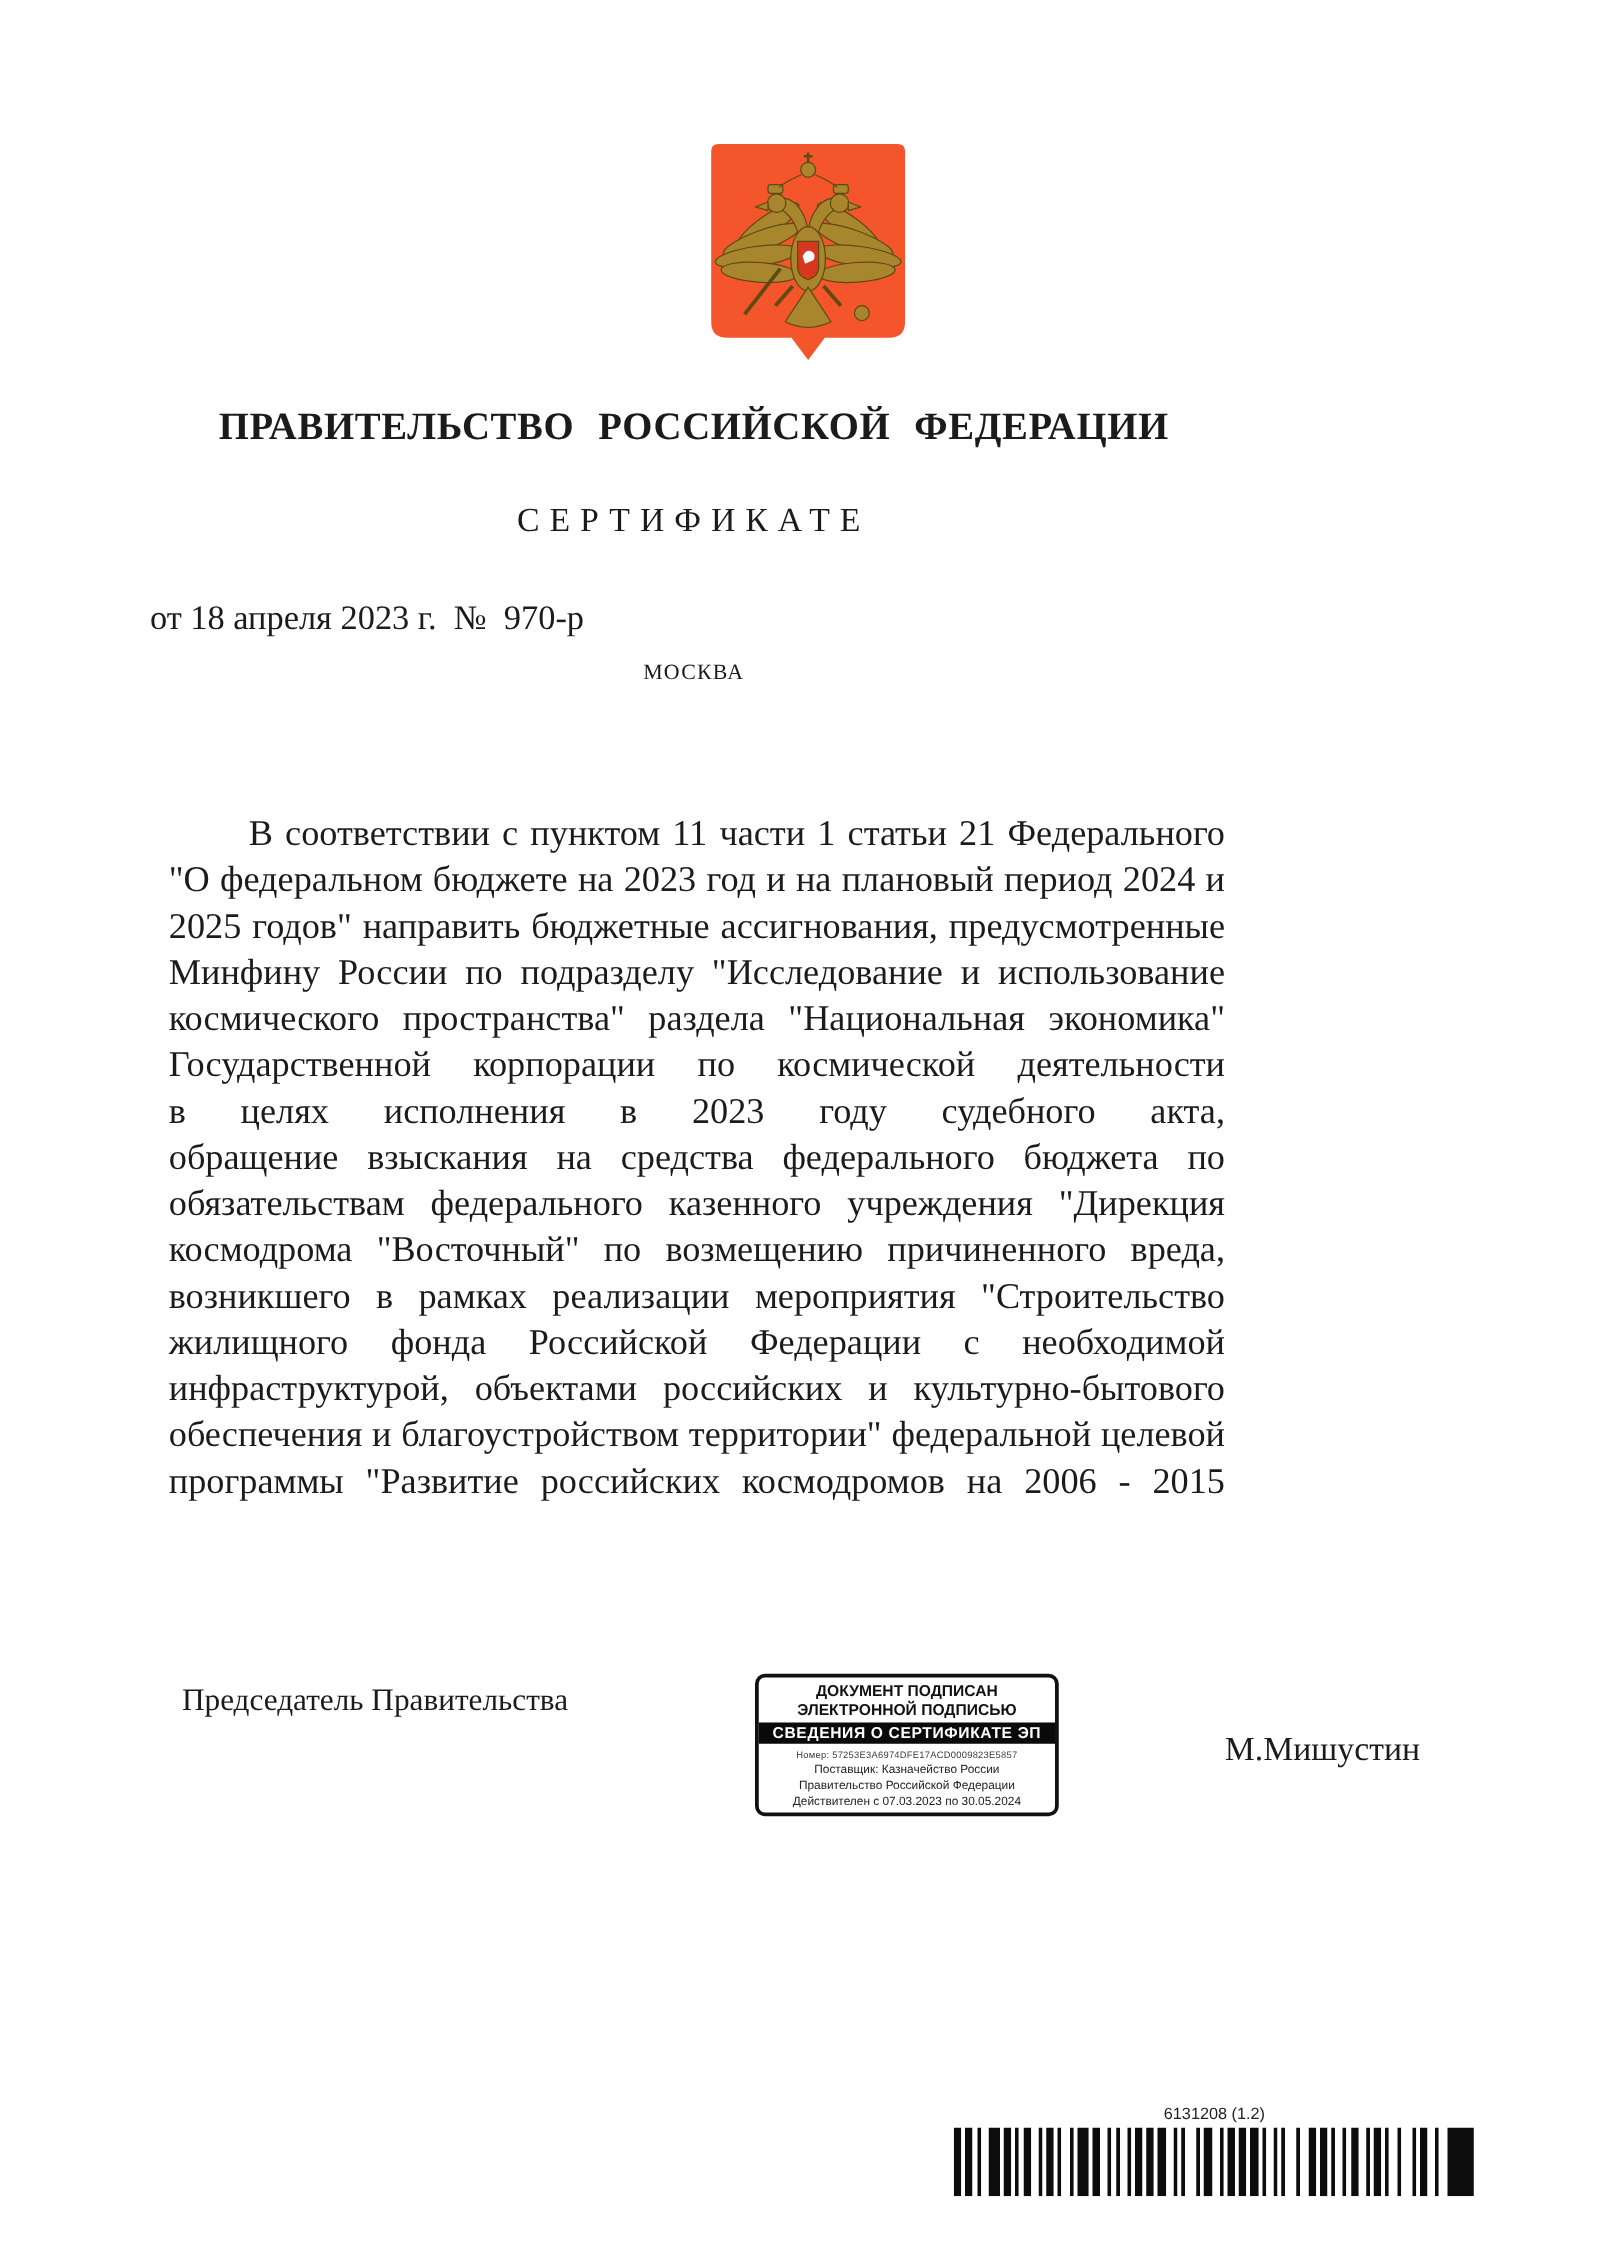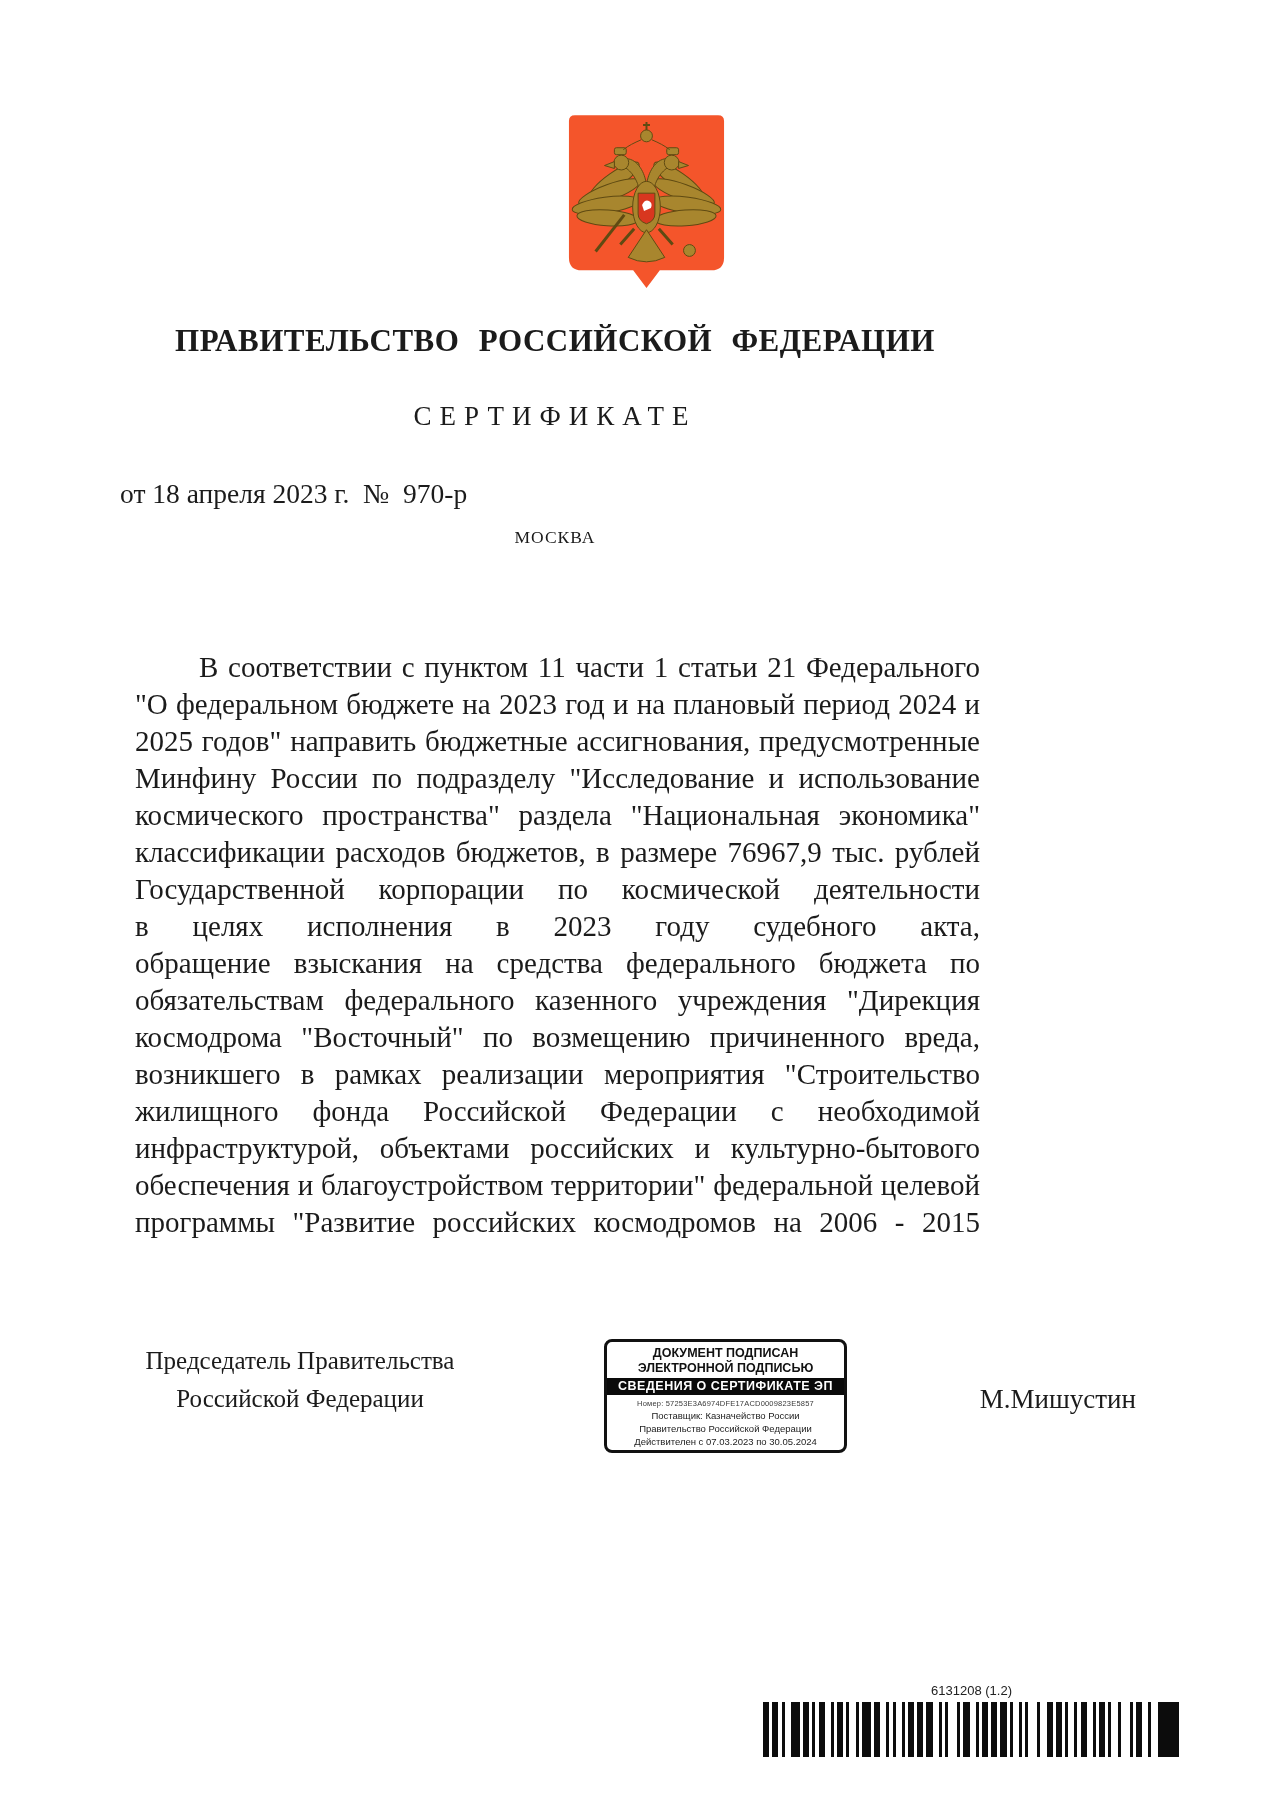--- a/index.html
+++ b/index.html
@@ -128,36 +128,34 @@
   <div class="doctype">СЕРТИФИКАТЕ</div>
   <div class="dateline">от 18 апреля 2023 г.&nbsp; №&nbsp; 970-р</div>
   <div class="city">МОСКВА</div>
 
   <div class="body-text">
       <div class="bline first">В соответствии с пунктом 11 части 1 статьи 21 Федерального закона</div>
       <div class="bline">"О федеральном бюджете на 2023 год и на плановый период 2024 и</div>
       <div class="bline">2025 годов" направить бюджетные ассигнования, предусмотренные</div>
       <div class="bline">Минфину России по подразделу "Исследование и использование</div>
       <div class="bline">космического пространства" раздела "Национальная экономика"</div>
-      <div class="bline">классификации расходов бюджетов, в размере 76967,9&nbsp;тыс. рублей</div>
       <div class="bline">Государственной корпорации по космической деятельности "Роскосмос"</div>
       <div class="bline">в целях исполнения в 2023 году судебного акта, предусматривающего</div>
       <div class="bline">обращение взыскания на средства федерального бюджета по денежным</div>
       <div class="bline">обязательствам федерального казенного учреждения "Дирекция</div>
       <div class="bline">космодрома "Восточный" по возмещению причиненного вреда,</div>
       <div class="bline">возникшего в рамках реализации мероприятия "Строительство объектов</div>
       <div class="bline">жилищного фонда Российской Федерации с необходимой инженерной</div>
       <div class="bline">инфраструктурой, объектами российских и культурно-бытового</div>
       <div class="bline">обеспечения и благоустройством территории" федеральной целевой</div>
       <div class="bline last">программы "Развитие российских космодромов на 2006 - 2015 годы".</div>
     </div>
 
   <div class="sig-left">
     <div>Председатель Правительства</div>
-    <div>Российской Федерации</div>
   </div>
 
   <div class="stamp">
     <div class="bold-line first">ДОКУМЕНТ ПОДПИСАН</div>
     <div class="bold-line">ЭЛЕКТРОННОЙ ПОДПИСЬЮ</div>
     <div class="cert-bar">СВЕДЕНИЯ О СЕРТИФИКАТЕ ЭП</div>
     <div class="num-line">Номер: 57253E3A6974DFE17ACD0009823E5857</div>
     <div class="small-line">Поставщик: Казначейство России</div>
     <div class="small-line">Правительство Российской Федерации</div>
     <div class="small-line">Действителен с 07.03.2023 по 30.05.2024</div>

